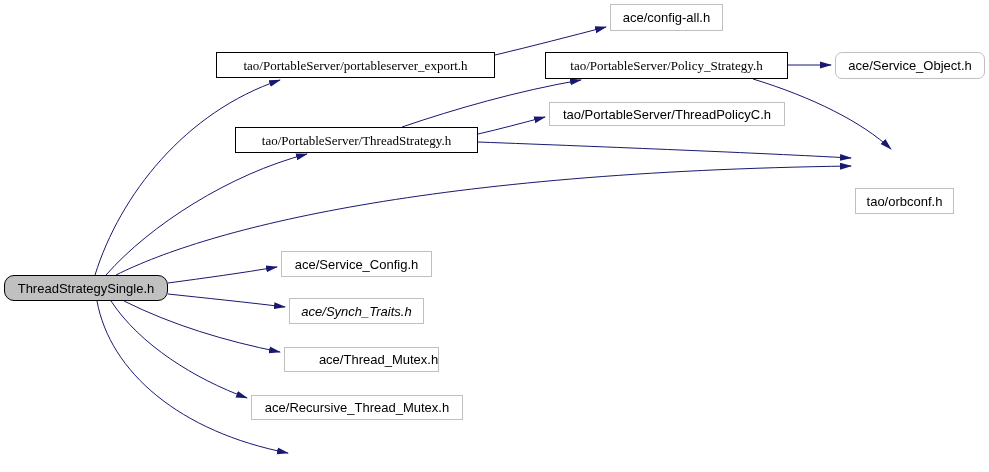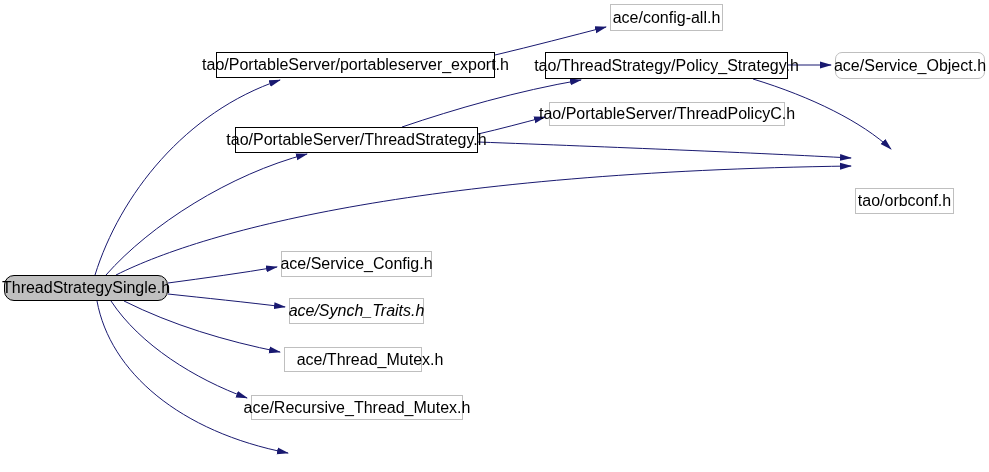--- a/index.html
+++ b/index.html
@@ -20,29 +20,29 @@
     left: 0; top: 0;
     width: 989px;
     height: 472px;
   }
   .node {
     position: absolute;
     box-sizing: border-box;
     background: #ffffff;
     border: 1px solid #bfbfbf;
     color: #000000;
-    font-size: 16px;
+    font-size: 13px;
     line-height: 1;
     display: flex;
     align-items: center;
     justify-content: center;
     white-space: nowrap;
     text-align: center;
   }
-  .node.strong { border-color: #000000; }
+  .node.strong { border-color: #000000; font-family: Liberation Serif, serif; }
   .node.root   { background: #c0c0c0; border-color: #000000; }
 </style>
 </head>
 <body>
 
 <div class="canvas">
 
   <svg class="edges" viewBox="0 0 989 472" xmlns="http://www.w3.org/2000/svg">
     <defs>
       <marker id="arrow" viewBox="0 0 12 9" refX="11" refY="4.5" markerWidth="12" markerHeight="9" markerUnits="userSpaceOnUse" orient="auto">
@@ -66,32 +66,32 @@
       <path d="M753,79 C812,97 862,122 891,149" marker-end="url(#arrow)"></path>
     </g>
   </svg>
 
   <div class="node root" style="left:4px; top:275px; width:164px; height:26px;border-radius:10px;">ThreadStrategySingle.h</div>
 
   <div class="node strong" style="left:216px; top:52px; width:279px; height:26px;">tao/PortableServer/portableserver_export.h</div>
 
   <div class="node" style="left:610px; top:4px; width:113px; height:27px;">ace/config-all.h</div>
 
-  <div class="node strong" style="left:545px; top:52px; width:243px; height:27px;">tao/ThreadStrategy/Policy_Strategy.h</div>
+  <div class="node strong" style="left:545px; top:52px; width:243px; height:27px;">tao/PortableServer/Policy_Strategy.h</div>
 
   <div class="node" style="left:835px; top:52px; width:150px; height:27px;border-radius:7px;">ace/Service_Object.h</div>
 
   <div class="node strong" style="left:235px; top:127px; width:243px; height:26px;">tao/PortableServer/ThreadStrategy.h</div>
 
   <div class="node" style="left:549px; top:102px; width:236px; height:24px;">tao/PortableServer/ThreadPolicyC.h</div>
 
   <div class="node" style="left:855px; top:152px; width:99px; height:26px;margin-top:36px;">tao/orbconf.h</div>
 
   <div class="node" style="left:281px; top:251px; width:151px; height:26px;">ace/Service_Config.h</div>
 
   <div class="node" style="left:289px; top:298px; width:135px; height:26px;font-style:italic;">ace/Synch_Traits.h</div>
 
-  <div class="node" style="left:284px; top:347px; width:138px; height:25px;padding-left:34px;">ace/Thread_Mutex.h</div>
+  <div class="node" style="left:284px; top:347px; width:155px; height:25px;padding-left:34px;">ace/Thread_Mutex.h</div>
 
   <div class="node" style="left:251px; top:395px; width:212px; height:25px;">ace/Recursive_Thread_Mutex.h</div>
 
 
 </div>
 
 </body></html>

